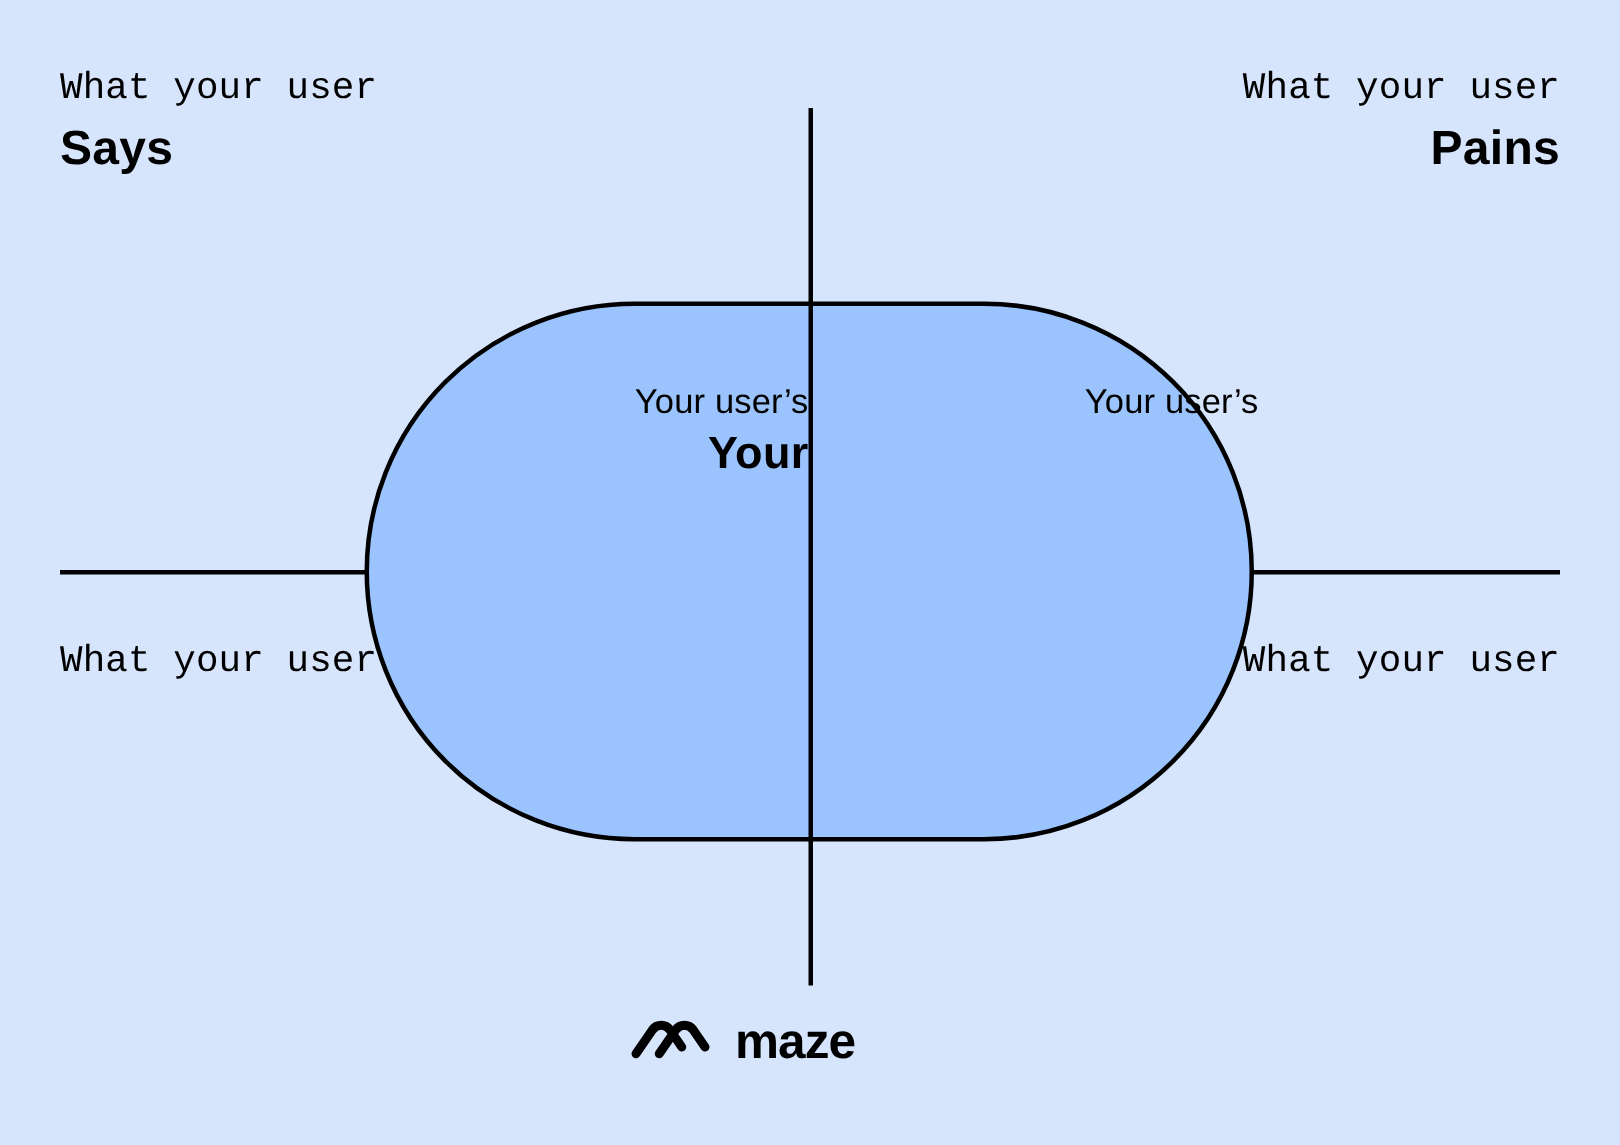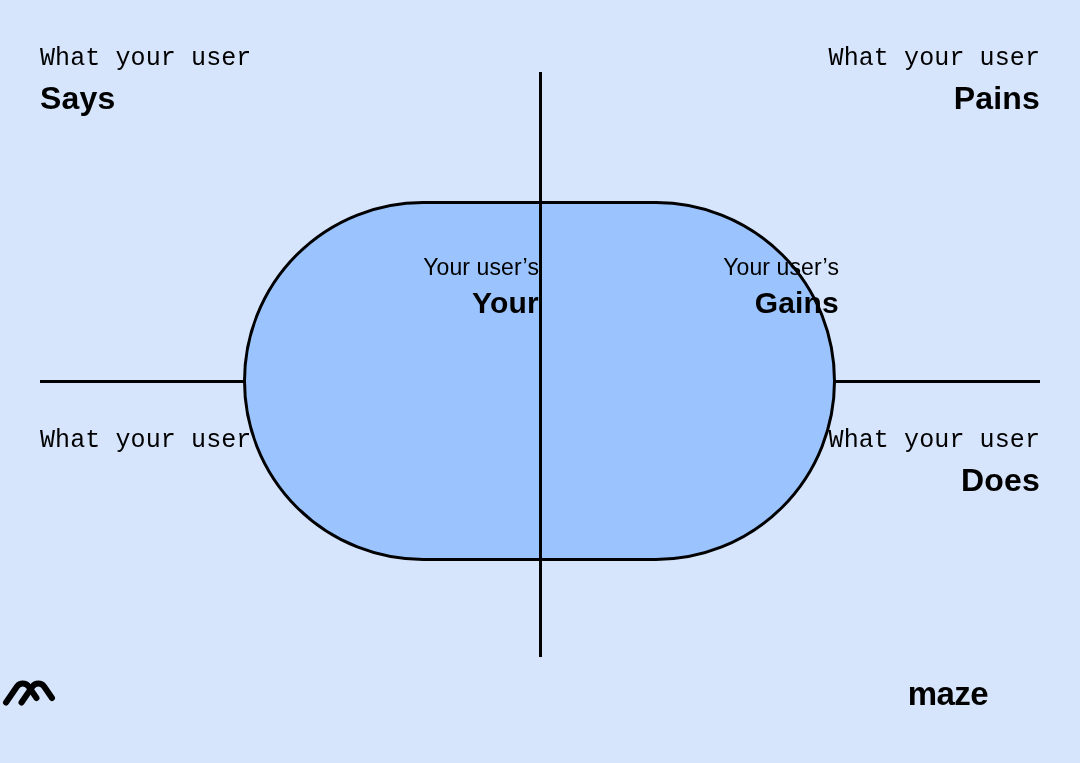--- a/index.html
+++ b/index.html
@@ -113,21 +113,21 @@
   .corner.br { left: 620px; top: 426px; text-align: right; }
 
   
   .logo {
     position: absolute;
     left: 0;
     top: 676px;
     width: 988px;
     display: flex;
     align-items: center;
-    justify-content: space-between;
+    justify-content: center;
     gap: 14px;
   }
   .logo-mark {
     display: block;
     width: 58px;
     height: 34px;
   }
   .logo-word {
     font-size: 33px;
     font-weight: 700;
@@ -146,37 +146,35 @@
 
   <div class="pill"></div>
   <div class="pill-divider"></div>
 
   <div class="inner-label left">
     <span class="thin">Your user’s</span>
     <span class="bold">Your</span>
   </div>
   <div class="inner-label right">
     <span class="thin">Your user’s</span>
-    <span class="bold">Gains</span>
   </div>
 
   <div class="corner tl">
     <span class="thin">What your user</span>
     <span class="bold">Says</span>
   </div>
   <div class="corner tr">
     <span class="thin">What your user</span>
     <span class="bold">Pains</span>
   </div>
   <div class="corner bl">
     <span class="thin">What your user</span>
   </div>
   <div class="corner br">
     <span class="thin">What your user</span>
-    <span class="bold">Does</span>
   </div>
 
   <div class="logo">
     <svg class="logo-mark" viewBox="0 0 58 34" aria-hidden="true">
       <path d="M6 26.5 L17 10.5 A7.2 7.2 0 0 1 28.6 10.5 L36.5 22" fill="none" stroke="#000" stroke-width="6" stroke-linecap="round" stroke-linejoin="round"></path>
       <path d="M21.5 26.5 L32.5 10.5 A7.2 7.2 0 0 1 44.1 10.5 L52 22" fill="none" stroke="#000" stroke-width="6" stroke-linecap="round" stroke-linejoin="round"></path>
     </svg>
     <span class="logo-word">maze</span>
   </div>
 

